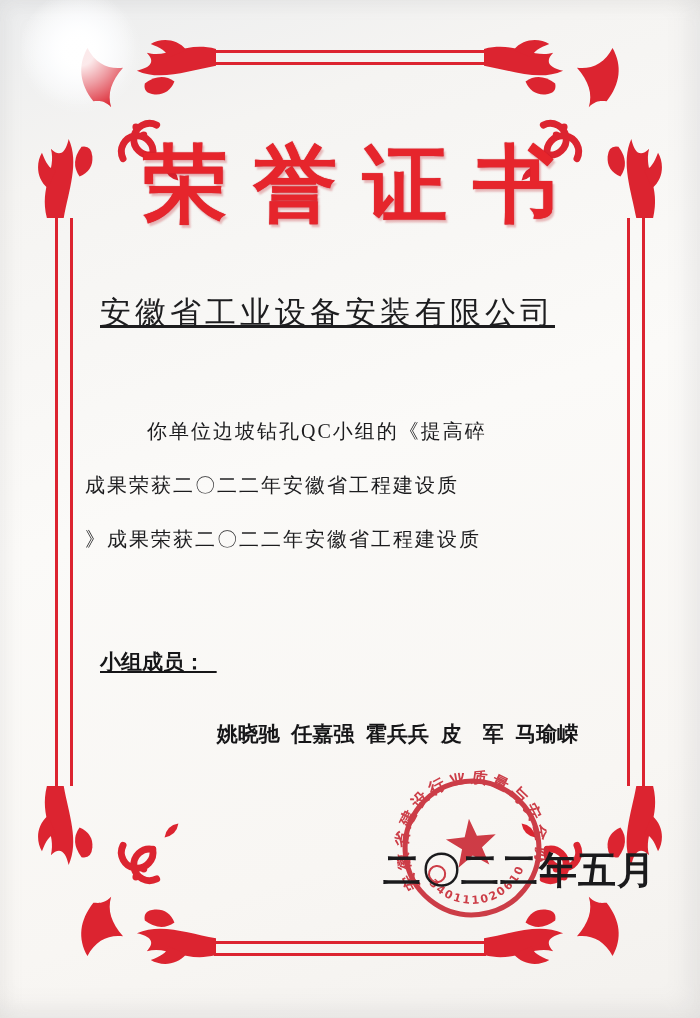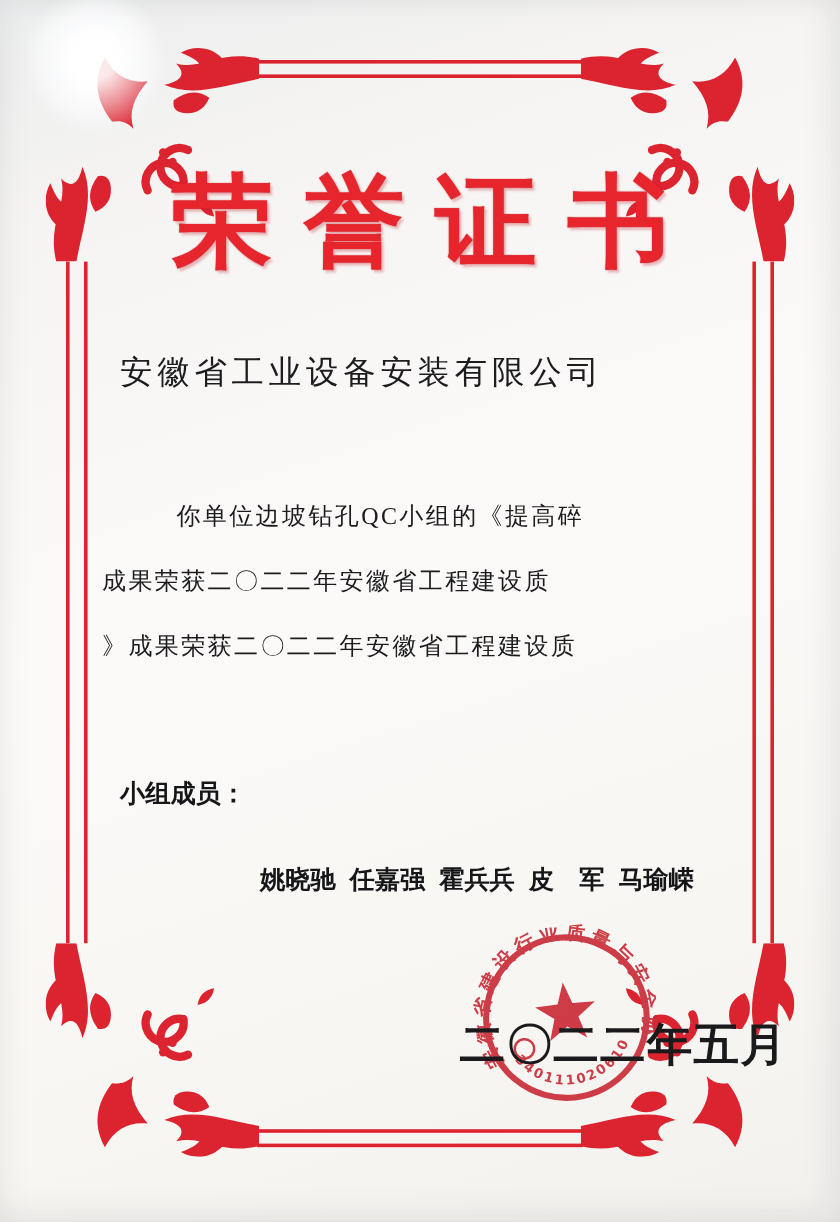--- a/index.html
+++ b/index.html
@@ -32,35 +32,35 @@
   .title{
     position:absolute;left:0;top:128px;width:700px;
     text-align:center;font-family:"DejaVu Sans","Liberation Sans",sans-serif;
     font-size:84px;font-weight:900;color:#e6252c;
     letter-spacing:26px;padding-left:26px;box-sizing:border-box;
     text-shadow:2px 3px 2px rgba(190,25,35,.28), 0 0 1px #c41523;
     white-space:nowrap;
   }
   .recipient{
     position:absolute;left:100px;top:292px;
-    font-size:27px;color:#1d1d1f;letter-spacing:4px;white-space:nowrap;
+    font-size:31px;color:#1d1d1f;letter-spacing:4px;white-space:nowrap;text-decoration:underline;
   }
   .body-text{
     position:absolute;left:85px;top:404px;width:560px;
     font-size:20px;color:#1c1c1e;line-height:54px;letter-spacing:2px;
   }
   .body-text .line{white-space:nowrap;}
   .body-text .indent{text-indent:62px;}
   .members{
     position:absolute;left:100px;top:644px;width:520px;
     font-family:"Liberation Sans","DejaVu Sans",sans-serif;
     font-weight:bold;font-size:21px;color:#161618;line-height:36px;
     display:flex;
   }
-  .members .label{white-space:pre;flex:0 0 auto;}
+  .members .label{white-space:pre;flex:0 0 auto;text-decoration:underline;}
   .members .names{white-space:pre;}
   .date{
     position:absolute;left:383px;top:845px;z-index:4;
     font-size:38px;font-weight:600;color:#1a1a1c;
     letter-spacing:1px;white-space:nowrap;
   }
   .seal{
     position:absolute;left:396px;top:772px;width:152px;height:152px;
     z-index:2;transform:rotate(-6deg);opacity:.93;
   }

